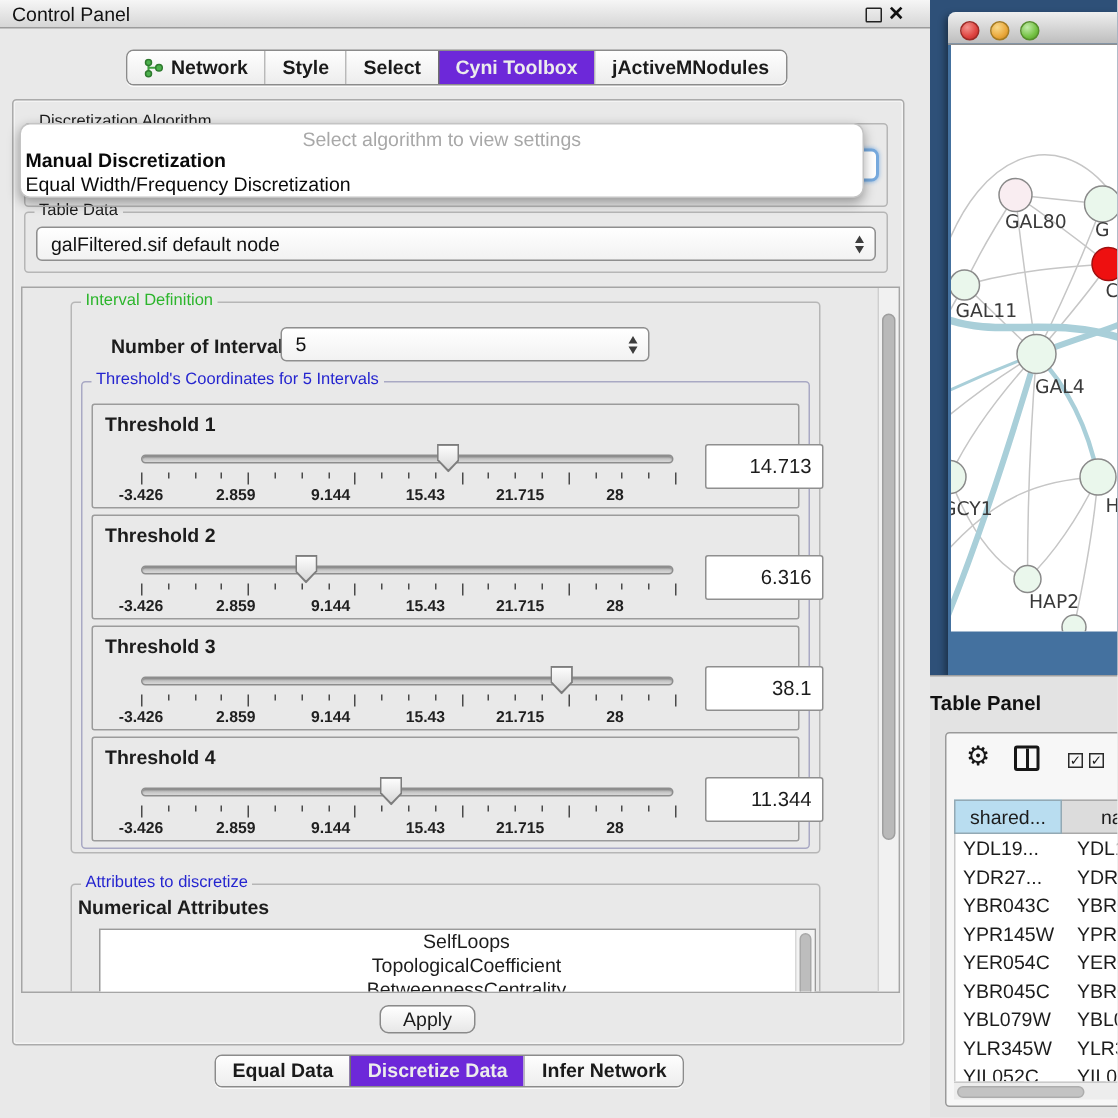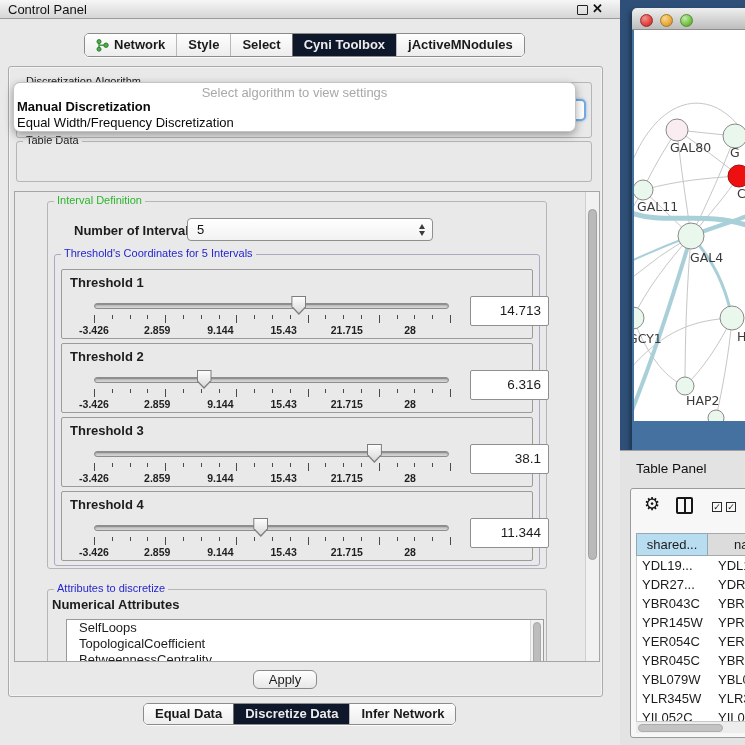--- a/index.html
+++ b/index.html
@@ -13,21 +13,21 @@
   .titlebar .ttext { position:absolute; left:8px; top:2px; font-size:13px; color:#111; }
   .float-ic { position:absolute; left:577px; top:5px; width:11px; height:10px; border:1.5px solid #222; border-radius:1px; }
   .close-ic { position:absolute; left:592px; top:1px; font-size:13px; font-weight:bold; color:#111; }
 
   .seg { position:absolute; display:inline-flex; border:1px solid #8b8b8b; border-radius:5px;
     overflow:hidden; background:#fff; box-shadow:0 1px 0 rgba(255,255,255,.8); }
   .seg .item { padding:0 11px; font-weight:600; font-size:13px; color:#1a1a1a;
     border-left:1px solid #b9b9b9; background:linear-gradient(#fefefe,#ededed);
     display:flex; align-items:center; gap:5px; white-space:nowrap; }
   .seg .item:first-child { border-left:none; }
-  .seg .item.active { background:#0f172a; color:#ececec; border-left-color:#6f6f6f; }
+  .seg .item.active { background:#6d28d9; color:#ececec; border-left-color:#6f6f6f; }
   #top-tabs { left:68px; top:33px; height:24px;margin-left:16px; }
   #top-tabs .item { line-height:22px; }
   #bottom-tabs { left:143px; top:703px; height:22px; }
   #bottom-tabs .item { line-height:20px; }
 
   .outer { position:absolute; left:8px; top:66px; width:595px; height:631px;
     border:1px solid #ababab; border-radius:3px; background:#e9e9e9;
     box-shadow:inset 0 0 0 1px rgba(255,255,255,.5); }
 
   
@@ -80,21 +80,21 @@
   .tick.major { height:8px; } .tick.minor { height:4px; }
   .tlabels { position:absolute; left:32px; top:54px; width:316px; height:12px;
     font-size:10.5px; font-weight:bold; color:#1f1f1f; }
   .tlabels span { position:absolute; transform:translateX(-50%); white-space:nowrap; }
   .valbox { position:absolute; left:408px; top:26px; width:79px; height:30px;
     background:#fff; border:1px solid #8f8f8f; border-radius:2px;
     font-size:13.5px; line-height:28px; text-align:right; padding-right:7px; }
 
   
   .attrlist { position:absolute; left:18px; top:29px; width:478px; height:60px;
-    background:#fff; border:1px solid #9a9a9a; overflow:hidden; }
+    background:#fff; border:1px solid #9a9a9a; overflow:hidden;text-align:center; }
   .attrlist .li { font-size:13px; line-height:16px; padding-left:12px; white-space:nowrap; }
   .list-scroll { position:absolute; right:0; top:0; bottom:0; width:13px;
     background:#f3f3f3; border-left:1px solid #d8d8d8; }
   .list-thumb { position:absolute; left:2px; top:2px; width:8px; height:44px;
     background:#bdbdbd; border:1px solid #a8a8a8; border-radius:4px; }
 
   .btn { position:absolute; left:253px; top:670px; width:64px; height:19px;
     border:1px solid #8a8a8a; border-radius:6px; background:linear-gradient(#ffffff,#e7e7e7);
     font-size:13px; text-align:center; line-height:17px; }
 
@@ -106,21 +106,21 @@
   .nettitle { position:absolute; left:0; top:0; right:0; height:22px;
     background:linear-gradient(#efefef,#bdbdbd); border-radius:5px 0 0 0; border-bottom:1px solid #8e8e8e; }
   .light { position:absolute; top:6px; width:13px; height:13px; border-radius:50%; }
   .light.red   { left:8px;  background:radial-gradient(circle at 35% 30%, #f3938d, #df4340 60%, #b02a28); border:1px solid #9d2a26;}
   .light.yel   { left:28px; background:radial-gradient(circle at 35% 30%, #f8d98a, #eaa83c 60%, #c07f1c); border:1px solid #a57b22;}
   .light.grn   { left:48px; background:radial-gradient(circle at 35% 30%, #c2ecab, #74c244 60%, #4e9427); border:1px solid #568f2d;}
   .netcanvas { position:absolute; left:2px; top:22px; width:111px; height:391px; background:#ffffff; overflow:hidden; }
 
   .tablepanel { position:absolute; left:620px; top:450px; width:125px; height:295px;
     background:#e3e3e3; border-top:1px solid #9f9f9f; overflow:hidden; }
-  .tp-title { position:absolute; left:16px; top:10px; font-size:13.5px; color:#111; }
+  .tp-title { position:absolute; left:0; top:10px; font-size:13.5px; color:#111;font-weight:bold; }
   .tp-box { position:absolute; left:10px; top:37px; width:130px; height:250px;
     background:#f7f7f7; border:1px solid #9a9a9a; border-radius:3px; }
   .gear { position:absolute; left:13px; top:6px; font-size:18px; color:#161616; line-height:18px;}
   .split-ic { position:absolute; left:45px; top:8px; width:17px; height:17px; border:2px solid #161616; border-radius:2px;}
   .split-ic::after { content:""; position:absolute; left:5.5px; top:0; bottom:0; width:2px; background:#161616; }
   .cb { position:absolute; top:13px; width:10px; height:10px; border:1.5px solid #2a2a2a; font-size:9px; line-height:9px; text-align:center; color:#1a1a1a;}
   .cb.c1 { left:81px; } .cb.c2 { left:95px; }
   .tp-table { position:absolute; left:5px; top:44px; width:125px; }
   .tp-head { display:flex; height:23px; font-size:13px; }
   .tp-head .h1 { width:72px; background:#b9ddf0; border:1px solid #93a9b4; text-align:center; line-height:21px; }
@@ -180,20 +180,27 @@
   <div class="focus-combo"></div>
 
   <div class="popup">
     <div class="hint">Select algorithm to view settings</div>
     <div class="opt bold">Manual Discretization</div>
     <div class="opt">Equal Width/Frequency Discretization</div>
   </div>
 
   <div class="group" style="left:16px; top:141px; width:576px; height:41px;">
     <span class="glabel">Table Data</span>
+  </div>
+  <div class="combo" style="left:24px; top:151px; width:560px;">
+    <span>galFiltered.sif default node</span>
+    <span class="stepper">
+        <span class="arr-up"></span>
+        <span class="arr-dn"></span>
+      </span>
   </div>
 
   <div class="scrollpanel">
 
     <div class="group" style="left:32px; top:9px; width:500px; height:368px;">
       <span class="glabel green">Interval Definition</span>
 
       <div style="position:absolute; left:26px; top:21px; font-weight:bold;">Number of Intervals</div>
       <div class="combo" style="left:139px; top:16px; width:246px;">
         <span>5</span>

